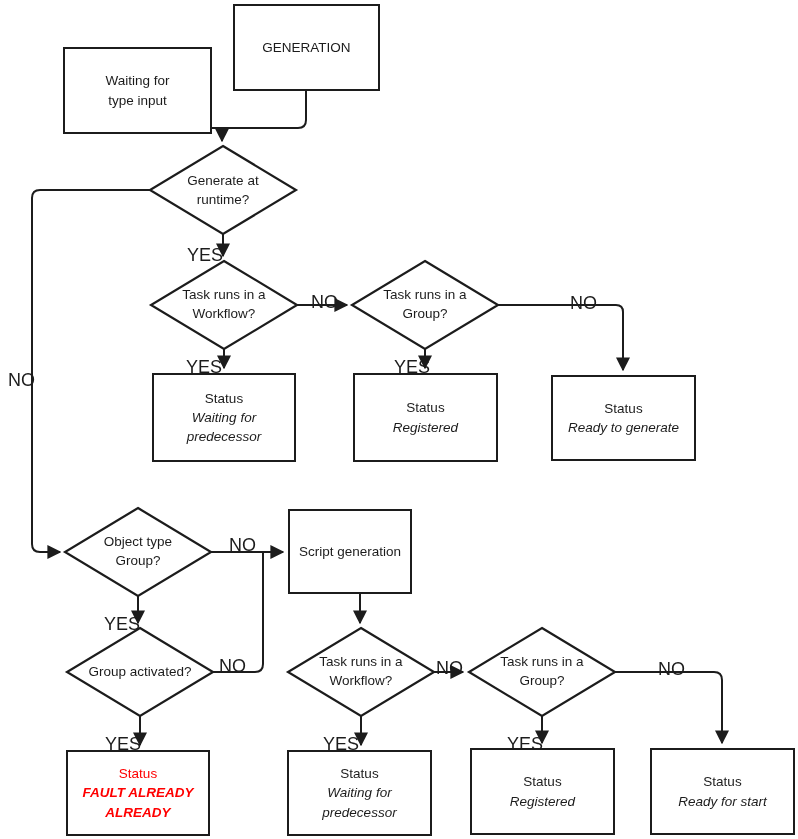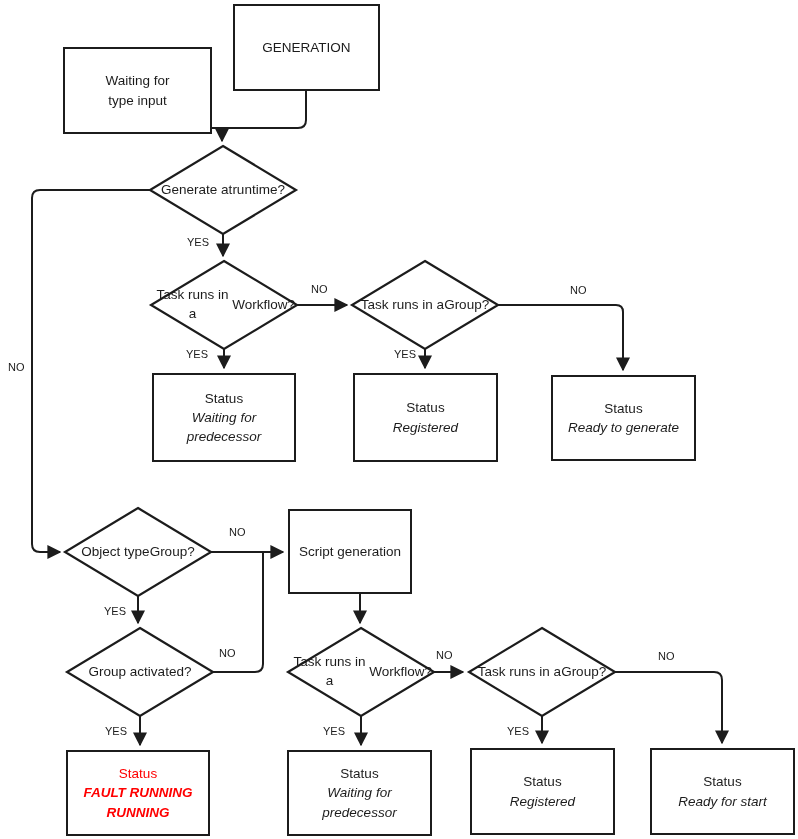--- a/index.html
+++ b/index.html
@@ -7,24 +7,24 @@
     position:relative;width:798px;height:839px;background:#ffffff;
     font-family:"Liberation Sans","DejaVu Sans",sans-serif;color:#1c1c1c;overflow:hidden;
   }
   svg.wires{position:absolute;left:0;top:0;width:798px;height:839px;}
   .box{
     position:absolute;background:#ffffff;border:2.5px solid #1c1c1c;box-sizing:border-box;
     display:flex;flex-direction:column;align-items:center;justify-content:center;
     text-align:center;font-size:13.5px;line-height:1.42;padding:0 6px;
   }
   .dtext{
-    position:absolute;display:flex;flex-direction:row;align-items:center;justify-content:center;
+    position:absolute;display:flex;flex-direction:column;align-items:center;justify-content:center;
     text-align:center;font-size:13.5px;line-height:1.4;pointer-events:none;
   }
-  .edge-label{position:absolute;font-size:11px;line-height:1;color:#1c1c1c;}
+  .edge-label{position:absolute;font-size:18px;line-height:1;color:#1c1c1c;margin-top:9px;}
   .status-value{font-style:italic;}
   .fault{color:#ff0000;}
   .fault .status-value{font-weight:600;}
   
   #nA {left:63px;  top:4px;   width:149px; height:87px;margin-top:43px;}
   #nB {left:233px; top:4px;   width:147px; height:87px;}
   #nS1{left:152px; top:373px; width:144px; height:89px;}
   #nS2{left:353px; top:373px; width:145px; height:89px;}
   #nS3{left:551px; top:375px; width:145px; height:86px;}
   #nSG{left:288px; top:509px; width:124px; height:85px;}
@@ -117,21 +117,21 @@
     <span class="status-title">Status</span>
     <span class="status-value">Ready to generate</span>
   </div>
 
   <div class="box" id="nSG">
     <span>Script generation</span>
   </div>
 
   <div class="box fault" id="nF">
     <span class="status-title">Status</span>
-    <span class="status-value">FAULT RUNNING RUNNING</span>
+    <span class="status-value">FAULT ALREADY ALREADY</span>
   </div>
   <div class="box" id="nS4">
     <span class="status-title">Status</span>
     <span class="status-value">Waiting for predecessor</span>
   </div>
   <div class="box" id="nS5">
     <span class="status-title">Status</span>
     <span class="status-value">Registered</span>
   </div>
   <div class="box" id="nS6">

